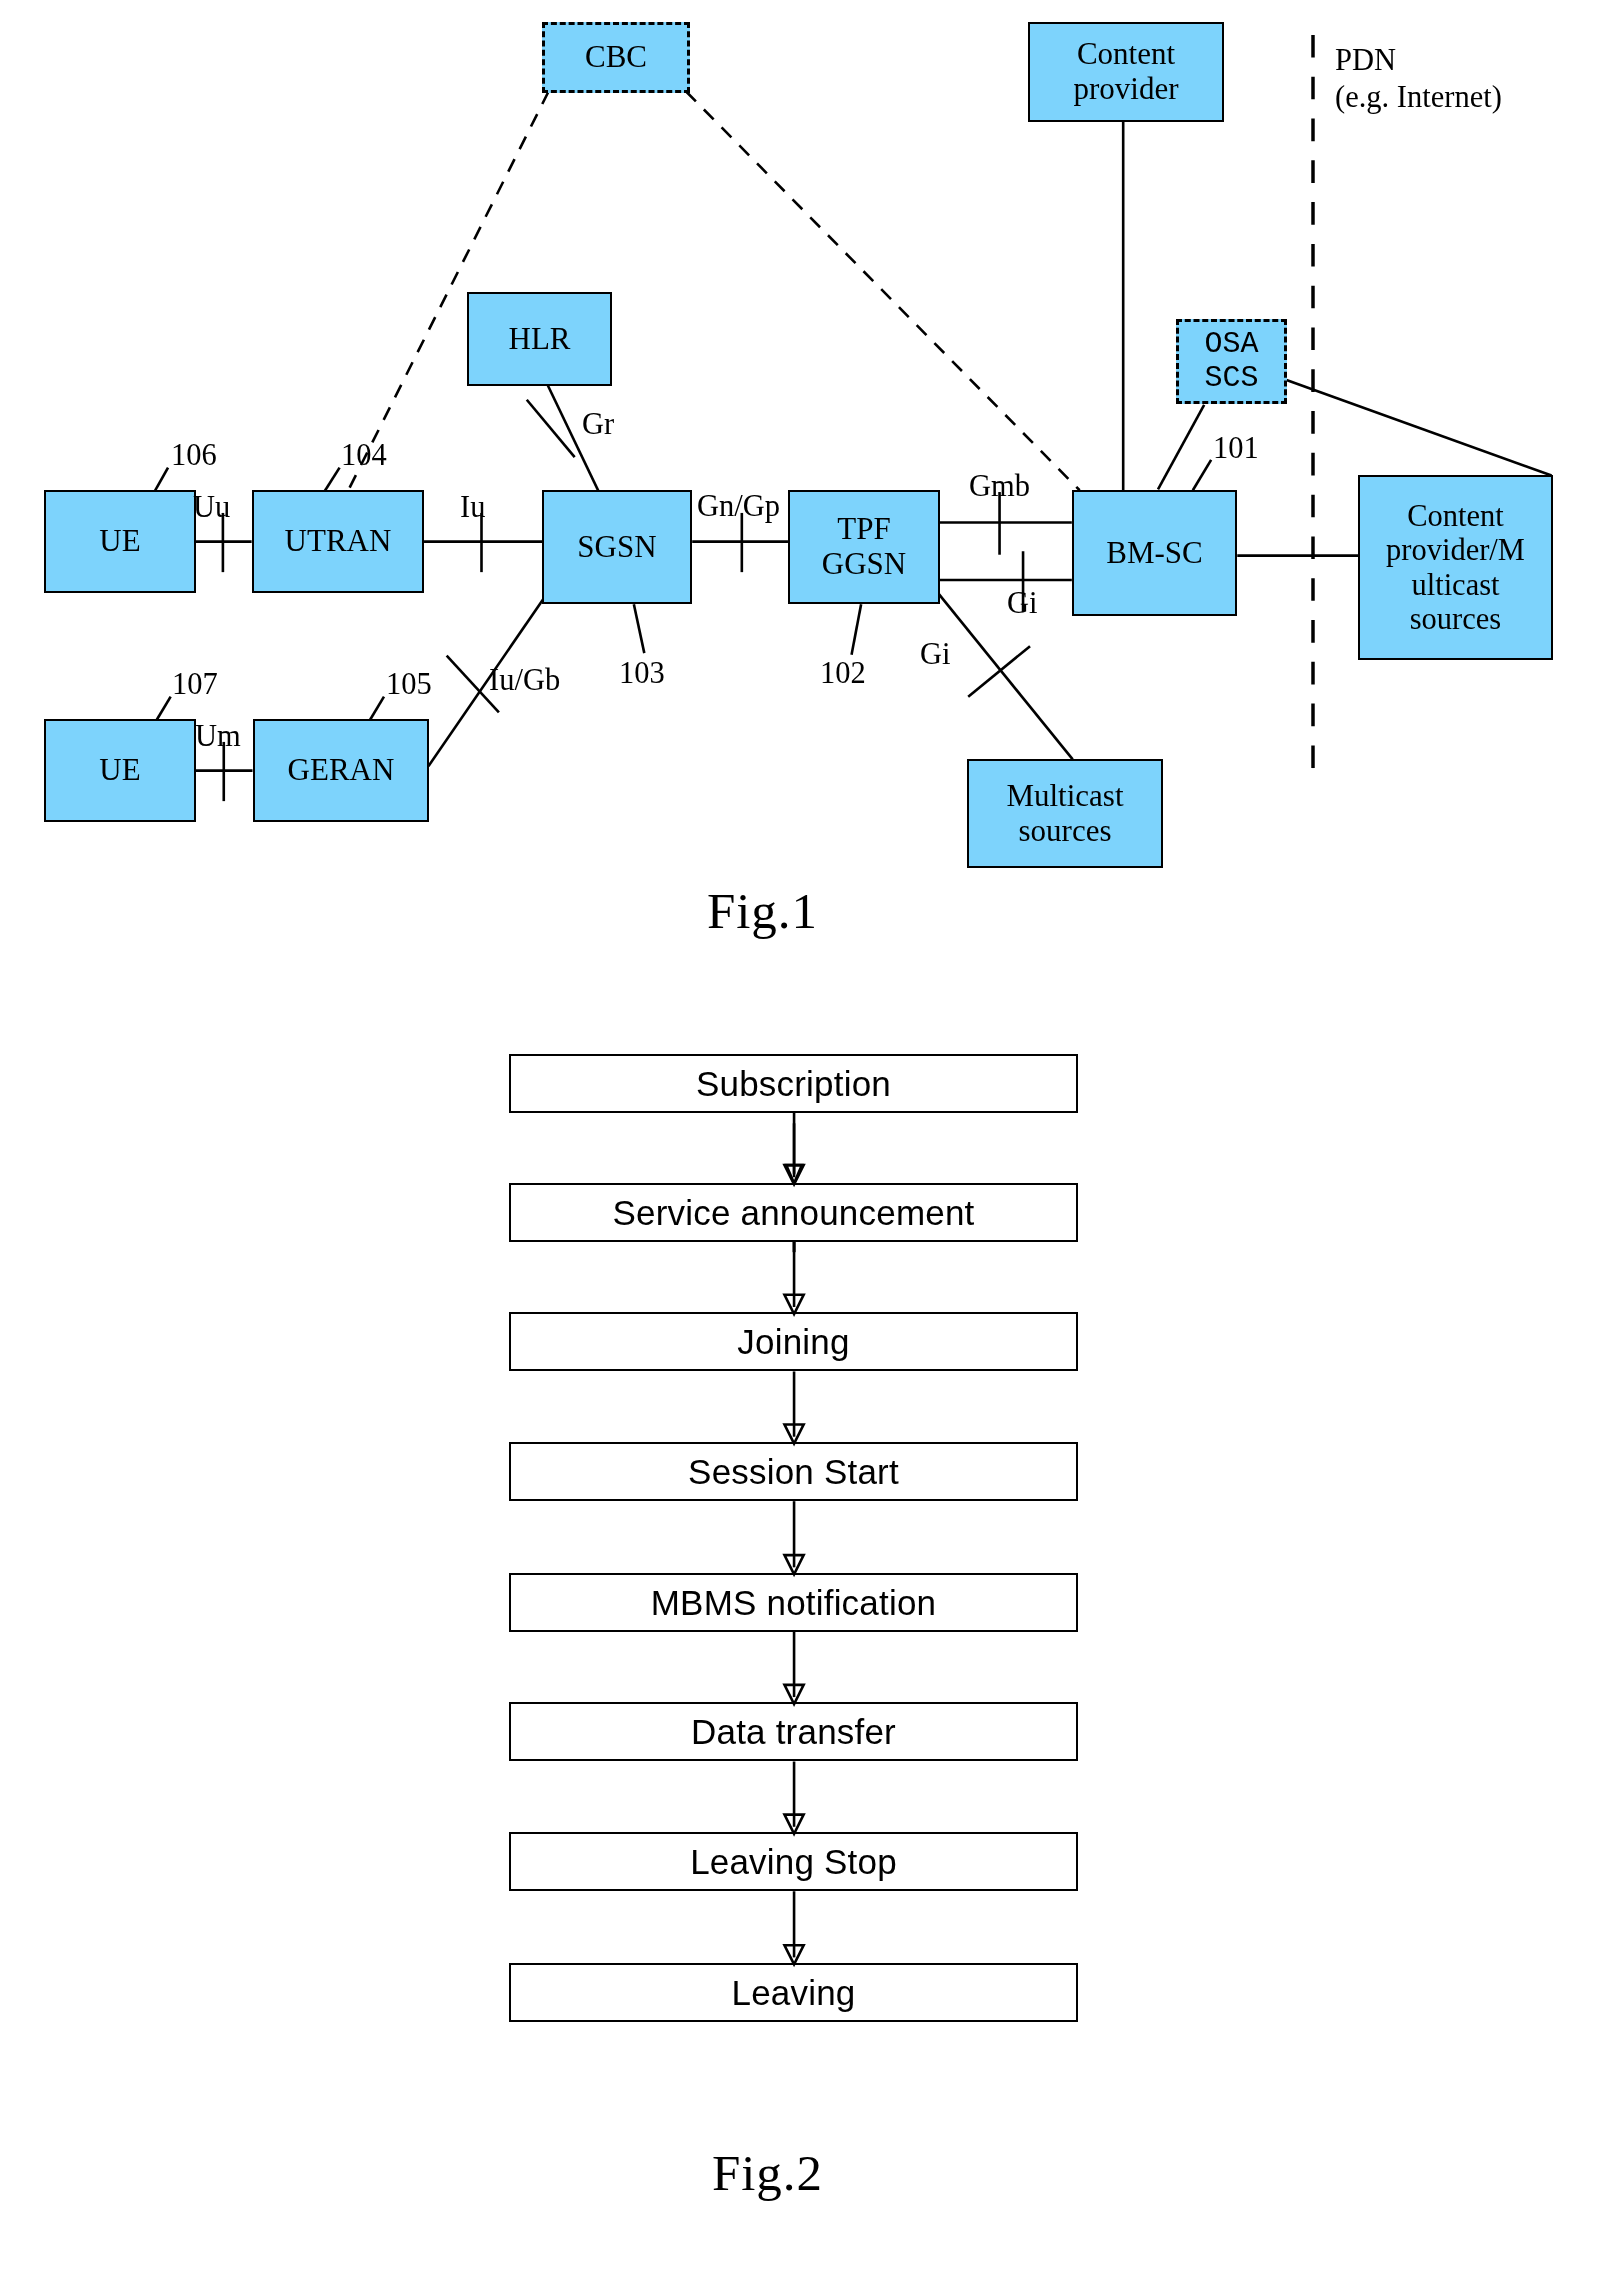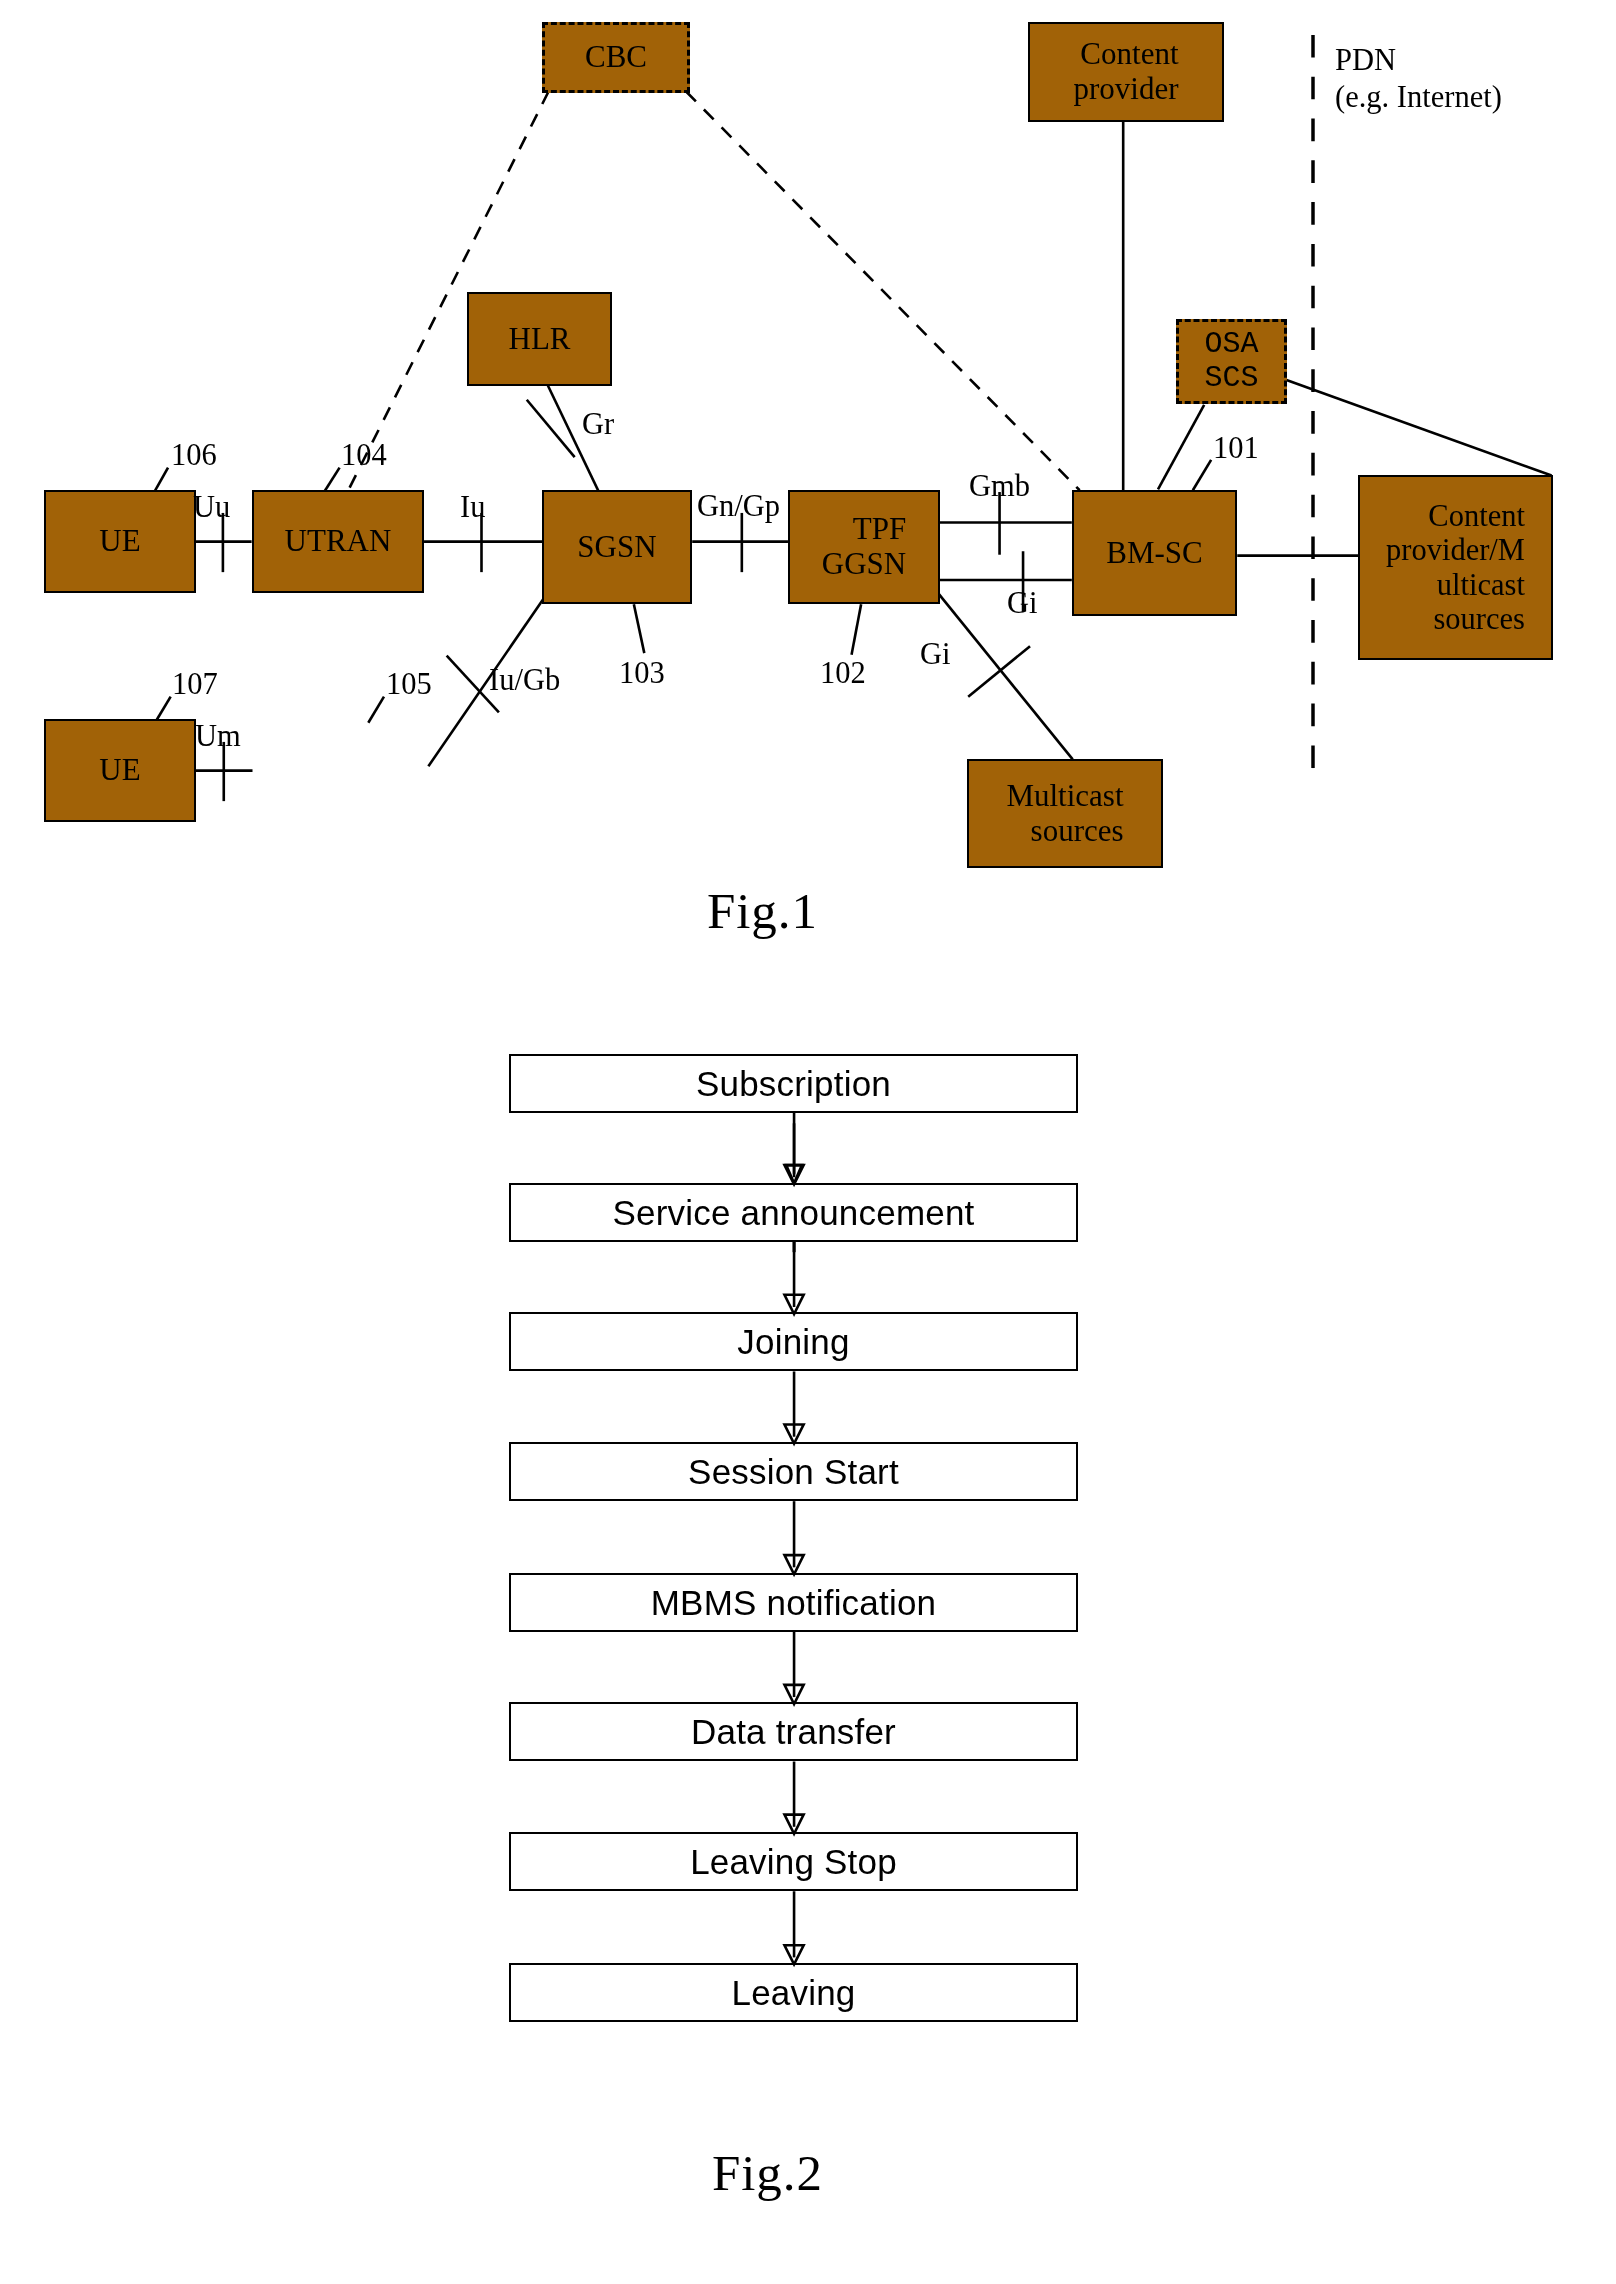--- a/index.html
+++ b/index.html
@@ -22,25 +22,25 @@
     inset: 0;
     width: 1616px;
     height: 2284px;
   }
 
   
   .node {
     position: absolute;
     box-sizing: border-box;
     border: 2.6px solid #000;
-    background: #a16207;
+    background: #7dd3fc;
     display: flex;
     align-items: center;
     justify-content: center;
-    text-align: right;
+    text-align: center;
     line-height: 1.12;
     font-family: "Liberation Serif", "DejaVu Serif", serif;
     font-size: 31px;
     z-index: 5;
   }
   .node.dashed {
     border-style: dashed;
     border-width: 3.5px;
   }
   .node .nodetext {
@@ -212,20 +212,23 @@
     <span class="nodetext">Content
 provider/M
 ulticast
 sources</span>
   </div>
 
   <div class="node" style="left:44px; top:719px; width:152px; height:103px;">
     <span class="nodetext">UE</span>
   </div>
 
+  <div class="node" style="left:253px; top:719px; width:176px; height:103px;">
+    <span class="nodetext">GERAN</span>
+  </div>
 
   <div class="node" style="left:967px; top:759px; width:196px; height:109px;">
     <span class="nodetext">Multicast
 sources</span>
   </div>
 
   <div class="lbl" style="left:193px; top:489px;">Uu</div>
 
   <div class="lbl" style="left:460px; top:489px;">Iu</div>
 

